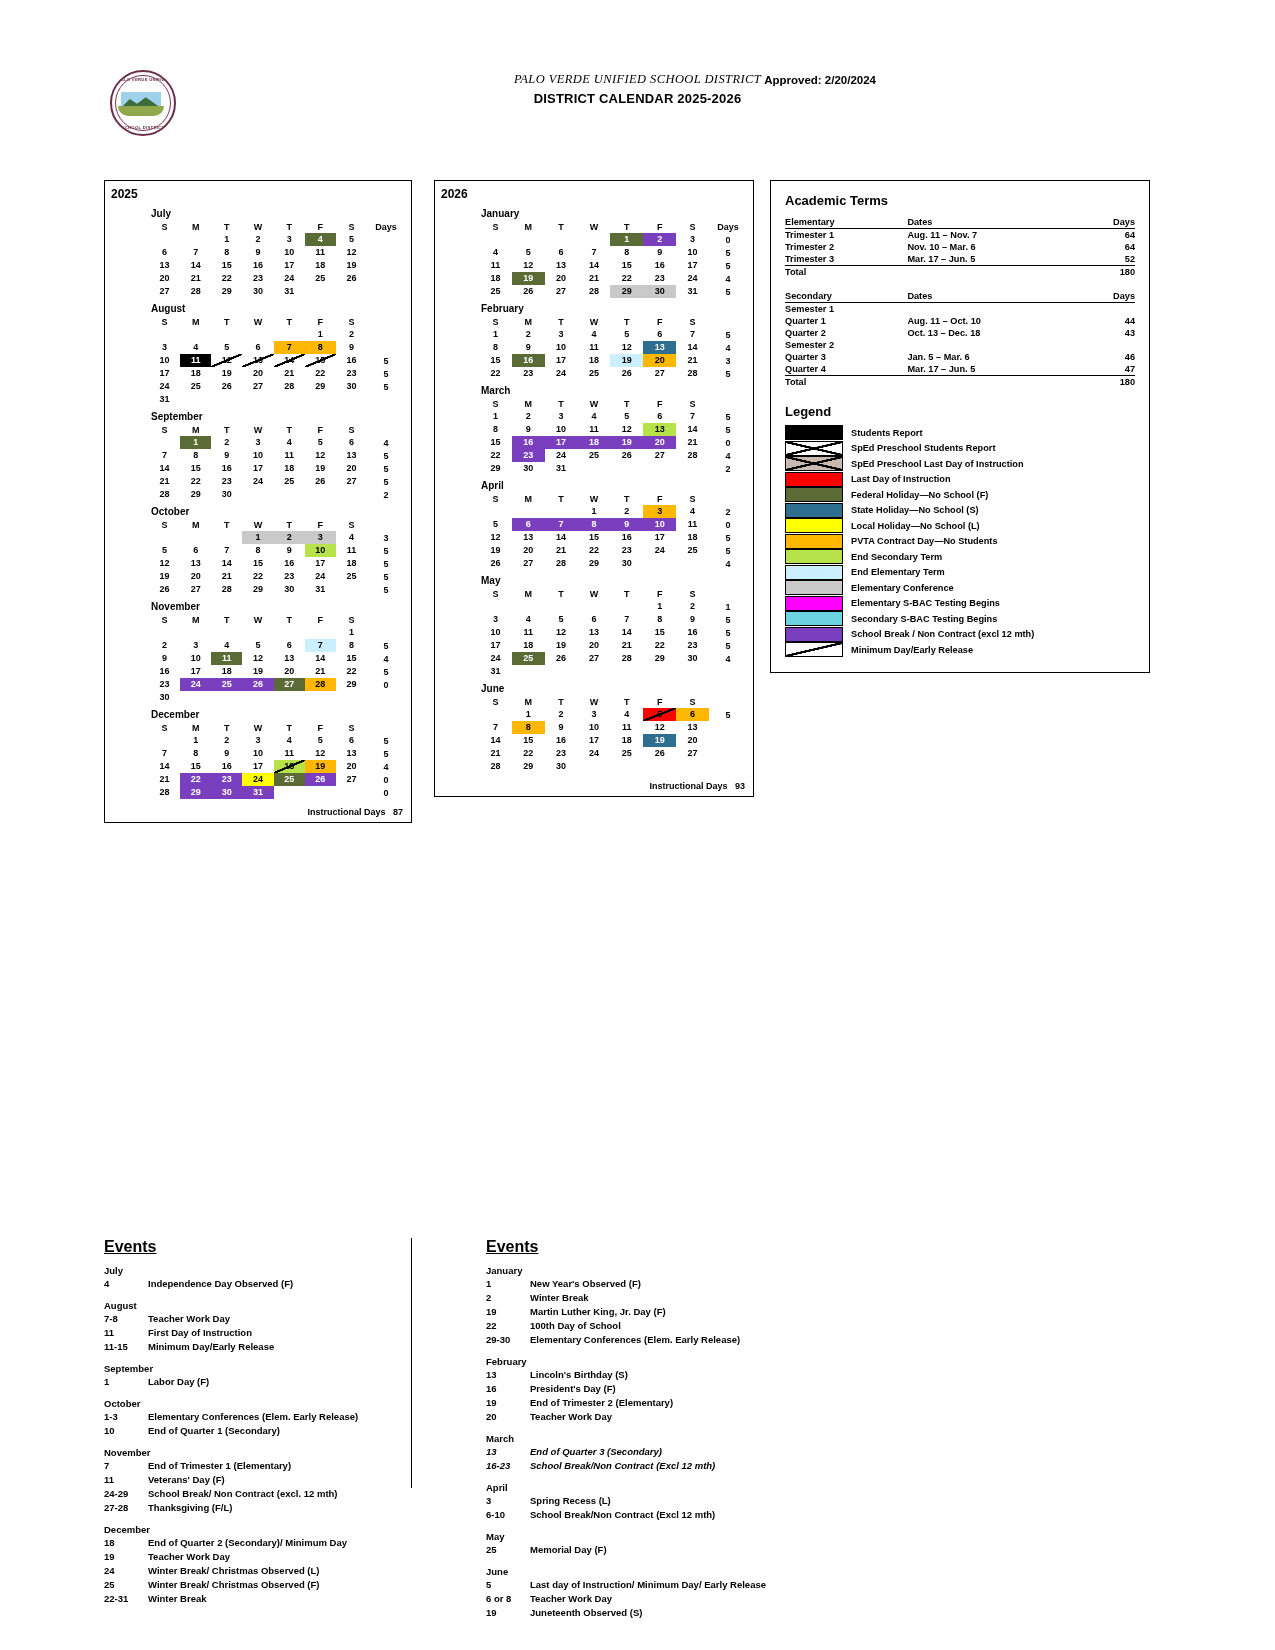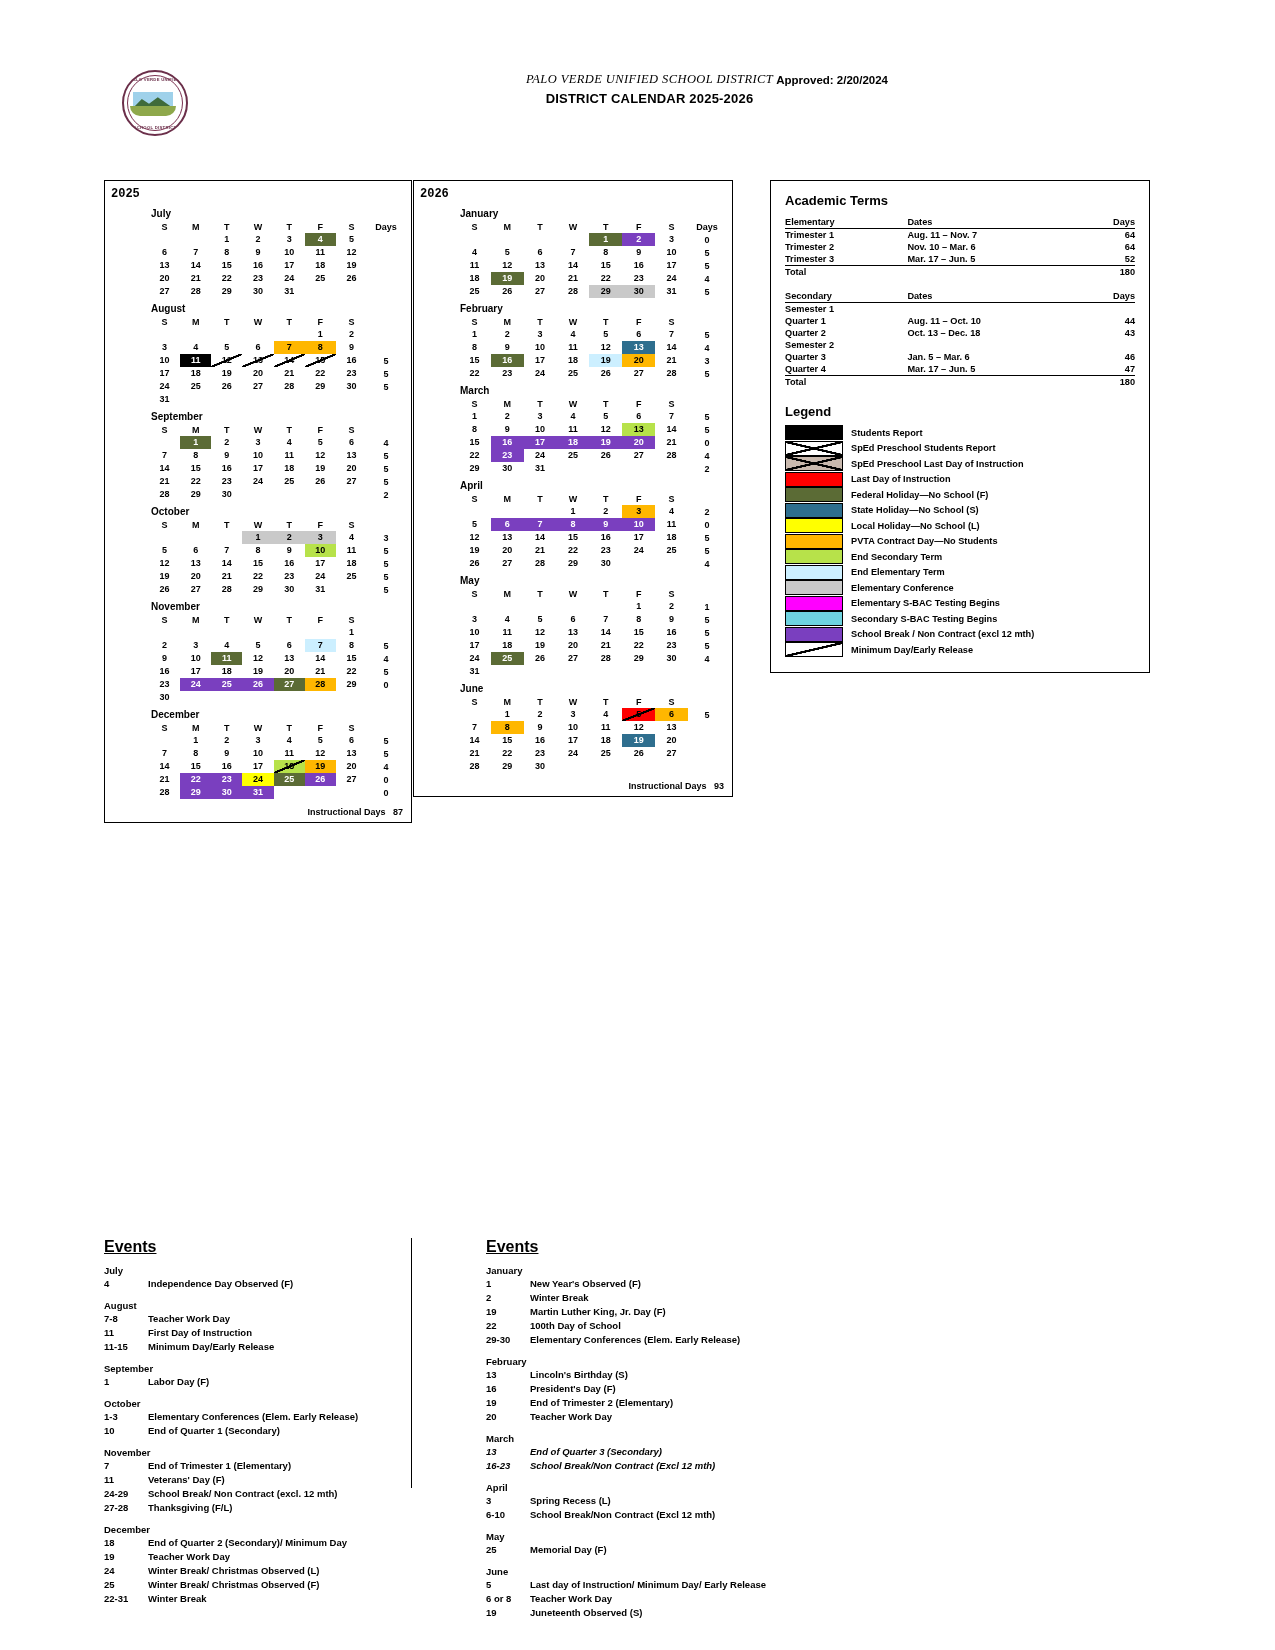--- a/index.html
+++ b/index.html
@@ -6,44 +6,44 @@
   body{
     width:1275px;height:1650px;background:#ffffff;
     font-family:"Liberation Sans", sans-serif;
     color:#000;
     position:relative;
     -webkit-font-smoothing:antialiased;
   }
   .page{position:relative;width:1275px;height:1650px;}
 
   
-  .header{position:absolute;left:12px;top:60px;width:1054px;height:60px;}
+  .header{position:absolute;left:0;top:60px;width:1054px;height:60px;}
   .logo{
     position:absolute;left:110px;top:10px;width:62px;height:62px;border-radius:50%;
     border:2px solid #6b2f4a;background:#ffffff;overflow:hidden;
   }
   .logo .ring{position:absolute;left:3px;top:3px;right:3px;bottom:3px;border-radius:50%;border:1px solid #7a3150;}
   .logo .sky{position:absolute;left:9px;top:20px;width:40px;height:14px;background:#9fd1ea;}
   .logo .mtn{position:absolute;left:9px;top:24px;width:40px;height:12px;background:#3f6b3a;
      clip-path:polygon(0% 100%,22% 25%,40% 65%,62% 10%,100% 100%);}
   .logo .grass{position:absolute;left:6px;top:34px;width:46px;height:10px;background:#8ea84b;border-radius:0 0 20px 20px;}
   .logo .txt-top{position:absolute;left:0;top:5px;width:100%;text-align:center;font-size:4.2px;font-weight:bold;color:#6b2f4a;letter-spacing:.3px;}
   .logo .txt-bot{position:absolute;left:0;bottom:4px;width:100%;text-align:center;font-size:4.2px;font-weight:bold;color:#6b2f4a;letter-spacing:.3px;}
 
   .title-wrap{position:absolute;left:0;top:12px;width:1275px;text-align:center;}
   .district-name{font-family:"Liberation Serif",serif;font-style:italic;font-size:12.5px;letter-spacing:.4px;}
   .cal-title{font-size:13px;font-weight:bold;margin-top:4px;letter-spacing:.2px;}
   .approved{position:absolute;right:178px;top:14px;font-size:11.5px;font-weight:bold;}
 
   
   .col{position:absolute;top:180px;}
   .col-left{left:104px;width:308px;}
-  .col-mid{left:413px;width:320px;}
+  .col-mid{left:434px;width:320px;}
   .col-box{border:1px solid #000;padding:0;}
-  .year-label{font-size:12px;font-weight:bold;padding:6px 0 2px 6px;font-family:Liberation Mono, monospace;}
+  .year-label{font-size:12px;font-weight:bold;padding:6px 0 2px 6px;}
 
   .month{margin:0 0 4px 0;padding:0 6px;}
   .month-name{font-size:10px;font-weight:bold;margin:5px 0 1px 40px;}
   table.cal{border-collapse:collapse;width:100%;table-layout:fixed;}
   table.cal td,table.cal th{
      font-size:9px;text-align:center;height:13px;padding:0;font-weight:bold;
      font-family:"Liberation Sans",sans-serif;
   }
   table.cal th{font-weight:bold;font-size:9px;}
   .daysnum{text-align:center;}

